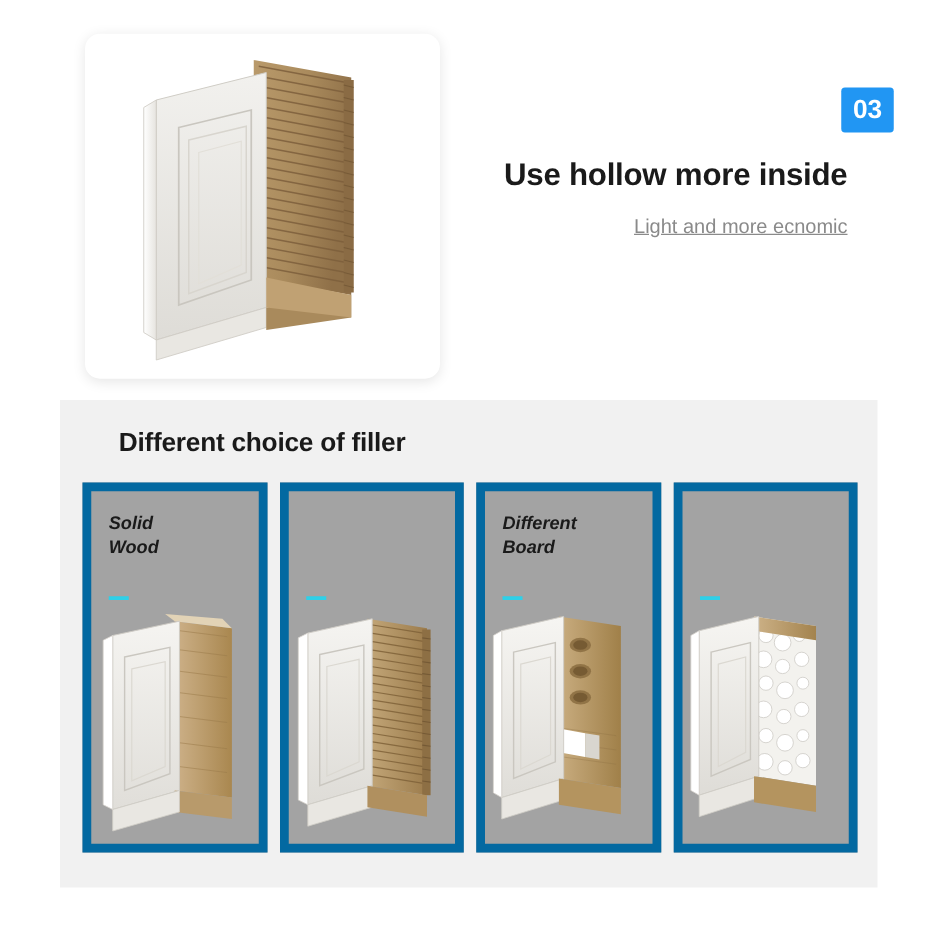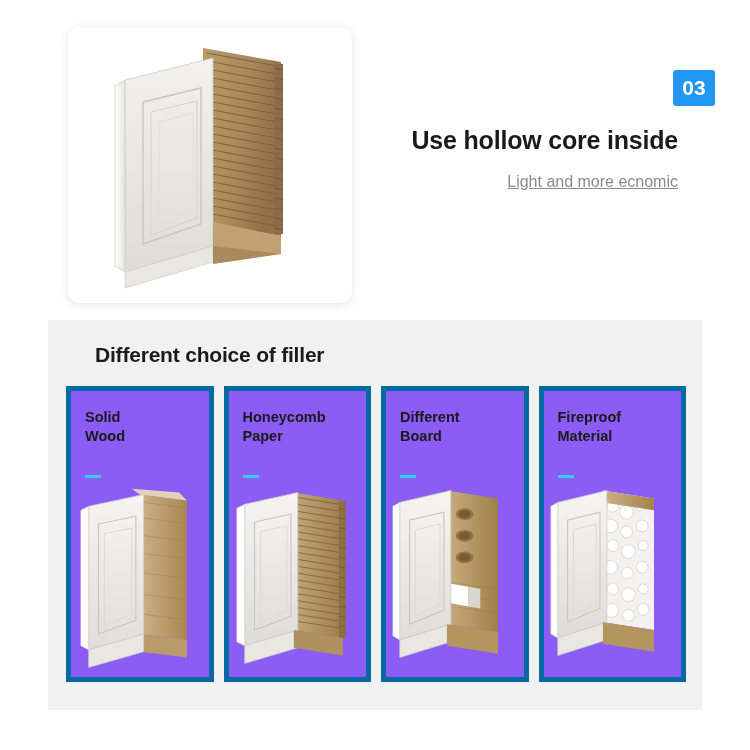--- a/index.html
+++ b/index.html
@@ -112,24 +112,25 @@
     width: 620px;
     height: 296px;
     display: flex;
     gap: 10px;
   }
 
   .card {
     position: relative;
     width: 149px;
     height: 296px;
-    background: #8b5cf6;
-    border: 5px solid #0369a1;
+    background: #a3a3a3;
+    border: 7px solid #0369a1;
     box-sizing: border-box;
     overflow: hidden;
+    font-style: italic;
   }
 
   .card-title {
     position: absolute;
     left: 14px;
     top: 17px;
     font-size: 14.5px;
     font-weight: bold;
     color: #1a1a1a;
     line-height: 1.28;
@@ -242,21 +243,21 @@
 
         <polygon points="40,232 128,206 128,222 40,248" fill="#e9e7e2" stroke="#cfccc5" stroke-width="0.7"></polygon>
 
         <polygon points="128,206 196,196 196,214 128,224" fill="#a98a5c"></polygon>
         <polygon points="128,182 196,196 196,214 128,206" fill="#c0a173"></polygon>
       </svg>
     </div>
   </div>
 
   <div class="badge">03</div>
-  <div class="headline">Use hollow core inside</div>
+  <div class="headline">Use hollow more inside</div>
   <div class="subhead">Light and more ecnomic</div>
 </div>
 
 <div class="filler-panel">
   <div class="panel-title">Different choice of filler</div>
 
   <div class="cards">
 
     <div class="card">
       <div class="card-title">Solid
@@ -294,22 +295,20 @@
 
           <polygon points="18,22 18,168 10,164 10,26" fill="#ffffff" stroke="#d6d3cc" stroke-width="0.7"></polygon>
 
           <polygon points="70,152 118,158 118,176 70,170" fill="#b89a6b"></polygon>
           <polygon points="18,168 74,152 74,170 18,186" fill="#e9e7e2" stroke="#cfccc5" stroke-width="0.7"></polygon>
         </svg>
       </div>
     </div>
 
     <div class="card">
-      <div class="card-title">Honeycomb
-Paper</div>
       <div class="card-rule"></div>
       <div class="card-img-wrap">
         <svg width="140" height="190" viewBox="0 0 140 190">
           <defs>
             <linearGradient id="hc-face" x1="0" y1="0" x2="0" y2="1">
               <stop offset="0%" stop-color="#f5f4f1"></stop>
               <stop offset="100%" stop-color="#dedcd7"></stop>
             </linearGradient>
             <linearGradient id="hc-wood" x1="0" y1="0" x2="1" y2="0">
               <stop offset="0%" stop-color="#c3a779"></stop>
@@ -406,22 +405,20 @@
           <polygon points="30,46 55,40 55,122 30,134" fill="none" stroke="#dbd8d1" stroke-width="1"></polygon>
           <polygon points="14,18 14,158 7,154 7,22" fill="#ffffff" stroke="#d6d3cc" stroke-width="0.7"></polygon>
           <polygon points="14,158 66,142 66,160 14,176" fill="#e9e7e2" stroke="#cfccc5" stroke-width="0.7"></polygon>
 
           <polygon points="62,142 114,150 114,172 62,164" fill="#b4945f"></polygon>
         </svg>
       </div>
     </div>
 
     <div class="card">
-      <div class="card-title">Fireproof
-Material</div>
       <div class="card-rule"></div>
       <div class="card-img-wrap">
         <svg width="140" height="190" viewBox="0 0 140 190">
           <defs>
             <linearGradient id="fp-face" x1="0" y1="0" x2="0" y2="1">
               <stop offset="0%" stop-color="#f6f5f2"></stop>
               <stop offset="100%" stop-color="#dedcd7"></stop>
             </linearGradient>
             <linearGradient id="fp-wood" x1="0" y1="0" x2="1" y2="0">
               <stop offset="0%" stop-color="#cdb288"></stop>

